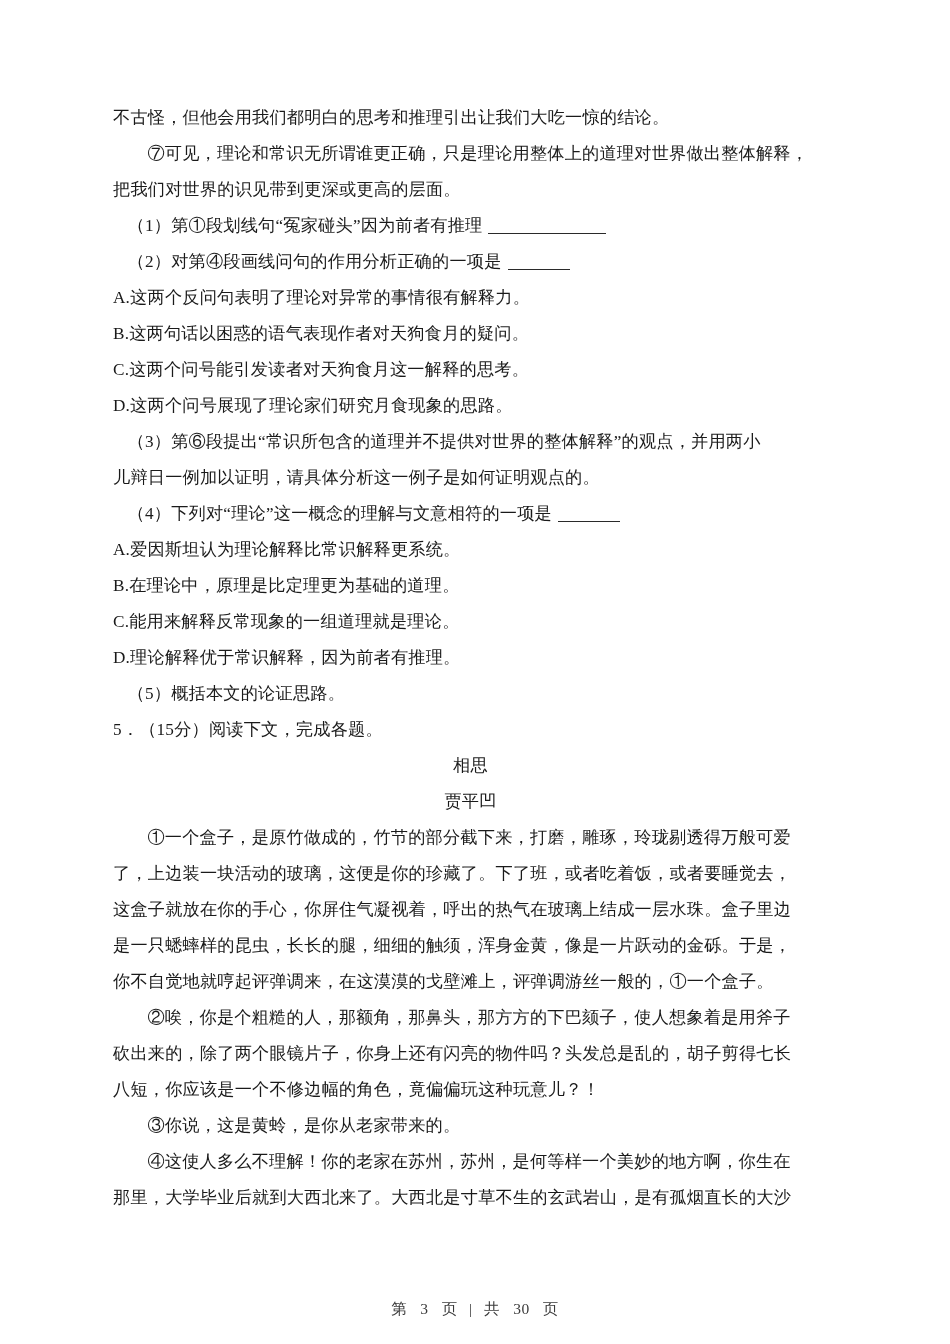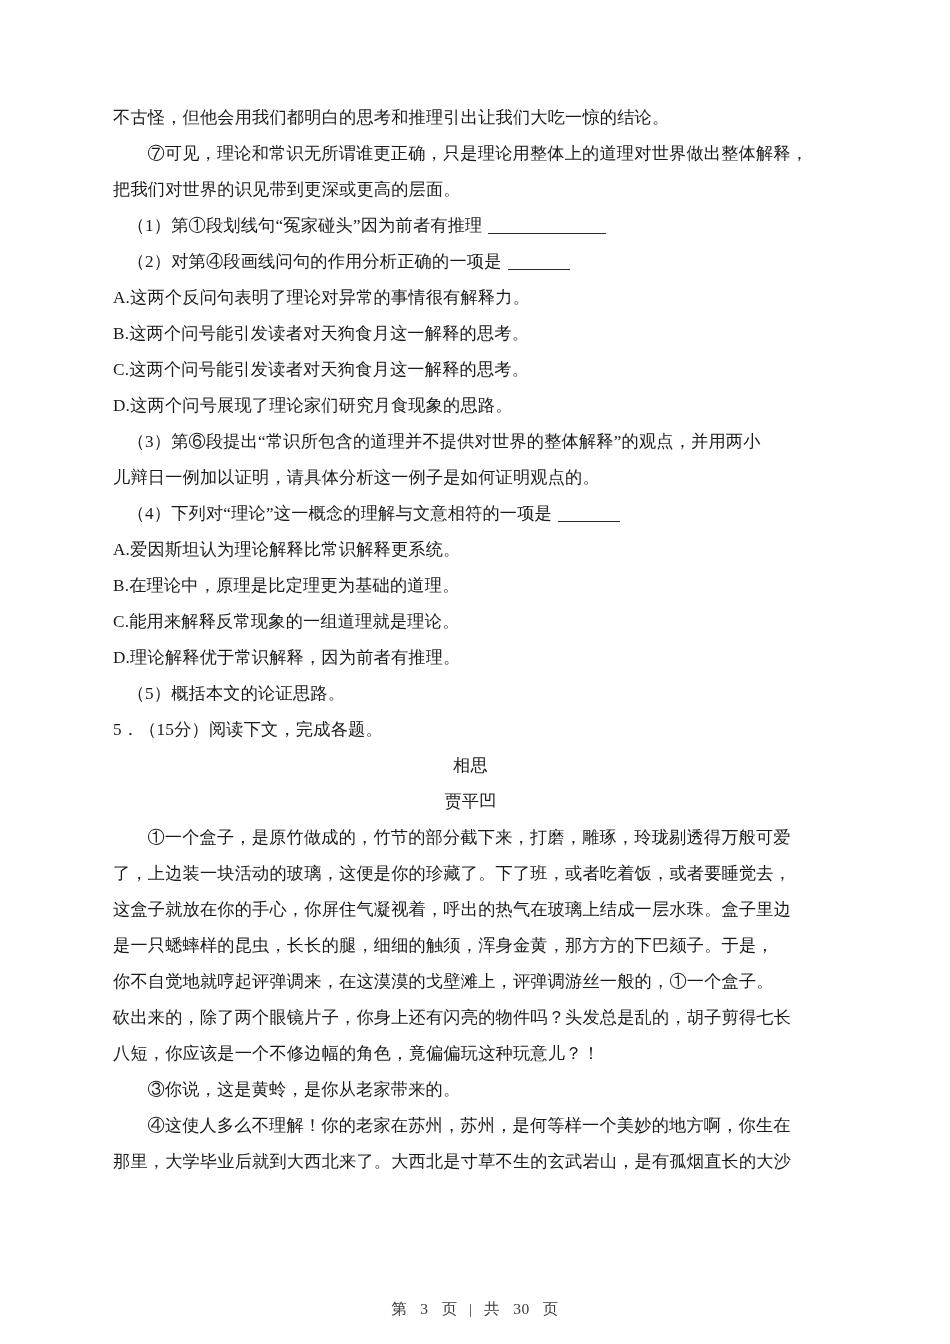--- a/index.html
+++ b/index.html
@@ -77,21 +77,21 @@
     <div class="line">不古怪，但他会用我们都明白的思考和推理引出让我们大吃一惊的结论。</div>
 
     <div class="line ind">⑦可见，理论和常识无所谓谁更正确，只是理论用整体上的道理对世界做出整体解释，</div>
     <div class="line">把我们对世界的识见带到更深或更高的层面。</div>
 
     <div class="line ind-sm"><span>（1）</span><span>第①段划线句“冤家碰头”因为前者有推理</span><span class="blank-line blank-long"></span></div>
 
     <div class="line ind-sm"><span>（2）</span><span>对第④段画线问句的作用分析正确的一项是</span><span class="blank-line blank-short"></span></div>
 
     <div class="line">A.这两个反问句表明了理论对异常的事情很有解释力。</div>
-    <div class="line">B.这两个问号能引发读者对天狗食月这一解释的思考。</div>
+    <div class="line">B.这两句话以困惑的语气表现作者对天狗食月的疑问。</div>
     <div class="line">C.这两个问号能引发读者对天狗食月这一解释的思考。</div>
     <div class="line">D.这两个问号展现了理论家们研究月食现象的思路。</div>
 
     <div class="line ind-sm"><span>（3）</span><span>第⑥段提出“常识所包含的道理并不提供对世界的整体解释”的观点，并用两小</span></div>
     <div class="line">儿辩日一例加以证明，请具体分析这一例子是如何证明观点的。</div>
 
     <div class="line ind-sm"><span>（4）</span><span>下列对“理论”这一概念的理解与文意相符的一项是</span><span class="blank-line blank-short"></span></div>
 
     <div class="line">A.爱因斯坦认为理论解释比常识解释更系统。</div>
     <div class="line">B.在理论中，原理是比定理更为基础的道理。</div>
@@ -101,23 +101,24 @@
     <div class="line ind-sm"><span>（5）</span><span>概括本文的论证思路。</span></div>
 
     <div class="line"><span>5．</span><span>（15分）</span><span>阅读下文，完成各题。</span></div>
 
     <div class="centered">相思</div>
     <div class="centered">贾平凹</div>
 
     <div class="line ind">①一个盒子，是原竹做成的，竹节的部分截下来，打磨，雕琢，玲珑剔透得万般可爱</div>
     <div class="line">了，上边装一块活动的玻璃，这便是你的珍藏了。下了班，或者吃着饭，或者要睡觉去，</div>
     <div class="line">这盒子就放在你的手心，你屏住气凝视着，呼出的热气在玻璃上结成一层水珠。盒子里边</div>
-    <div class="line">是一只蟋蟀样的昆虫，长长的腿，细细的触须，浑身金黄，那方方的下巴颏子。于是，</div>
+    <div class="line">是一只蟋蟀样的昆虫，长长的腿，细细的触须，浑身金黄，像是一片跃动的金砾。于是，</div>
     <div class="line">你不自觉地就哼起评弹调来，在这漠漠的戈壁滩上，评弹调游丝一般的，①一个盒子。</div>
 
+    <div class="line ind">②唉，你是个粗糙的人，那额角，那鼻头，那方方的下巴颏子，使人想象着是用斧子</div>
     <div class="line">砍出来的，除了两个眼镜片子，你身上还有闪亮的物件吗？头发总是乱的，胡子剪得七长</div>
     <div class="line">八短，你应该是一个不修边幅的角色，竟偏偏玩这种玩意儿？！</div>
 
     <div class="line ind">③你说，这是黄蛉，是你从老家带来的。</div>
 
     <div class="line ind">④这使人多么不理解！你的老家在苏州，苏州，是何等样一个美妙的地方啊，你生在</div>
     <div class="line">那里，大学毕业后就到大西北来了。大西北是寸草不生的玄武岩山，是有孤烟直长的大沙</div>
 
   </div>
 </div>

